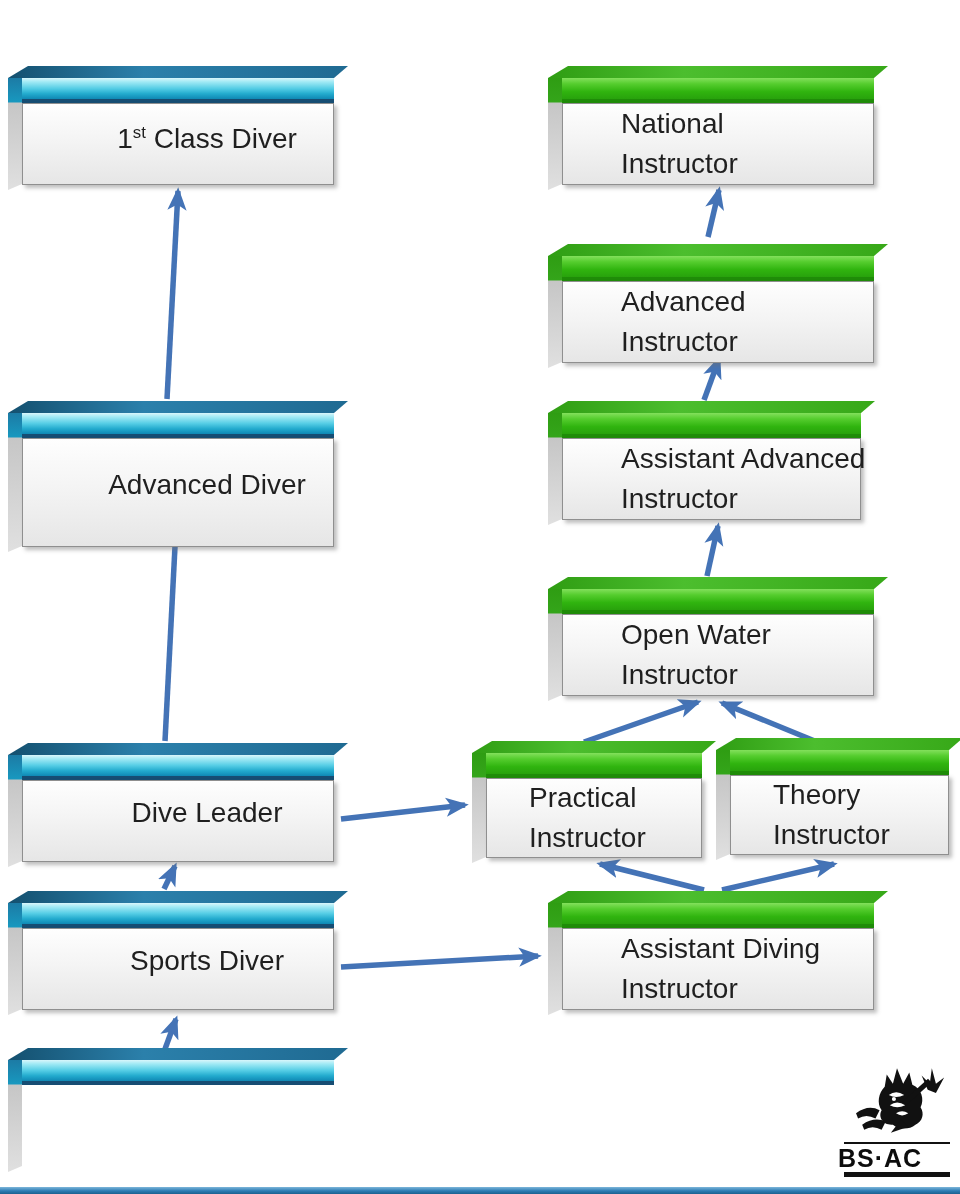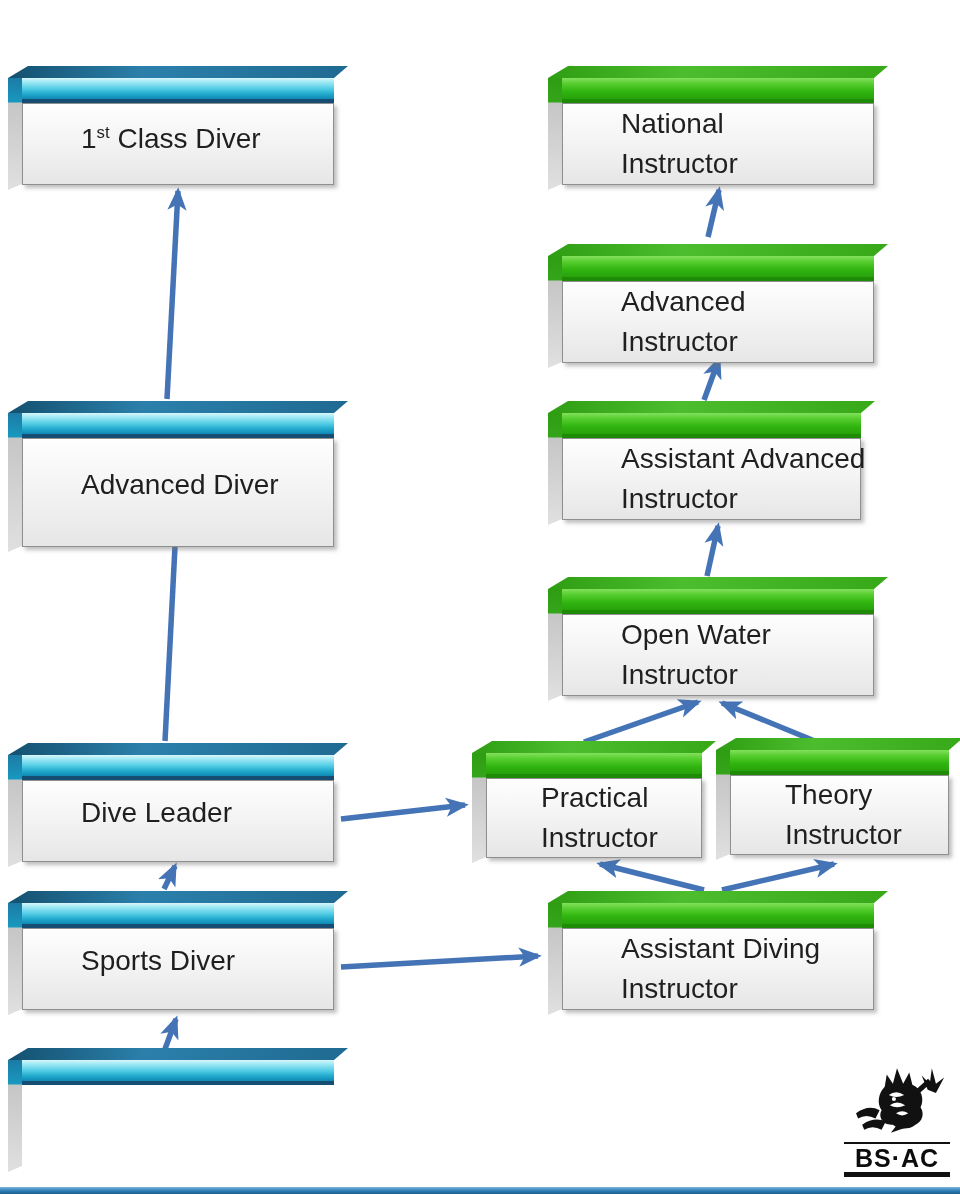--- a/index.html
+++ b/index.html
@@ -33,28 +33,28 @@
     border-bottom:4px solid #1f8c08;
   }
   .body{
     position:absolute;left:14px;right:0;top:37px;bottom:0;box-sizing:border-box;
     background:linear-gradient(180deg,#fefefe 0%,#f4f4f4 45%,#e6e6e6 100%);
     border:1px solid #8f8f8f;
     box-shadow:3px 3px 4px rgba(110,110,110,.45);
     display:flex;flex-direction:column;justify-content:center;
     padding-left:58px;
   }
-  .single .body{padding-bottom:16px;}
-  .small .body{padding-left:54px;}
+  .single .body{padding-bottom:16px;text-align:center;}
+  .small .body{padding-left:42px;}
   .label{font-size:28px;line-height:40px;color:#1f1f1f;white-space:nowrap;}
   .label sup{font-size:60%;}
   .label .post{margin-left:.28em;}
 
   
-  .logo{position:absolute;left:838px;top:1056px;width:118px;text-align:center;}
+  .logo{position:absolute;left:838px;top:1056px;width:118px;}
   .neptune{display:block;margin:0 auto;}
   .rule-thin{height:2px;background:#111;margin:2px 6px 1px;}
   .rule-thick{height:5px;background:#111;margin:1px 6px 0;}
   .wordmark{font-weight:bold;font-size:25px;line-height:26px;letter-spacing:1px;color:#0d0d0d;}
 
   .bottom-rule{
     position:absolute;left:0;right:0;bottom:0;height:7px;
     background:linear-gradient(180deg,#7db6da 0%,#2d7cb4 55%,#1b618f 100%);
   }
 </style>

